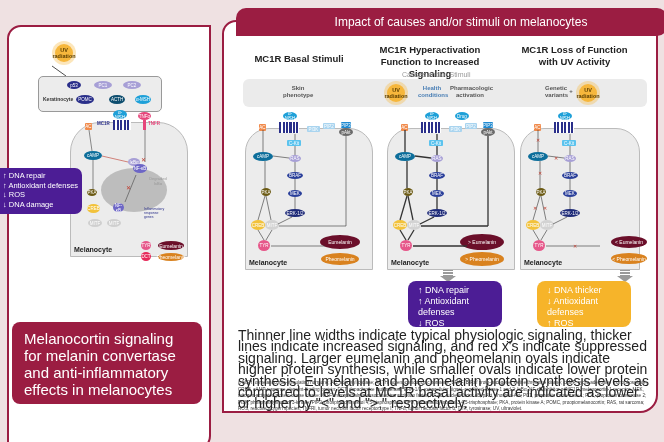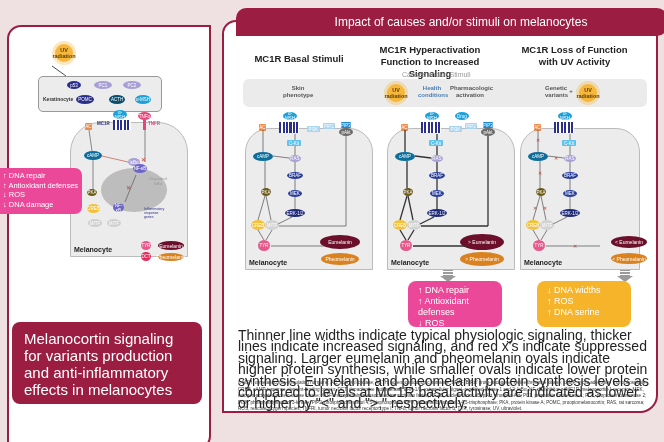--- a/index.html
+++ b/index.html
@@ -13,21 +13,21 @@
   .col-head { position:absolute; top:44px; font-weight:bold; font-size:9.5px; text-align:center; color:#222; line-height:12px; }
   .causes-label { position:absolute; left:402px; top:71px; font-size:7px; color:#999; }
   .causes-bar { position:absolute; left:243px; top:79px; width:404px; height:28px; background:#ebebeb; border-radius:6px; }
   .cause { position:absolute; font-size:6px; text-align:center; font-weight:bold; color:#555; line-height:7px; }
   .sun { position:absolute; width:18px; height:18px; border-radius:50%; background:#f6b73c; box-shadow:0 0 0 3px rgba(246,183,60,0.35); font-size:5.5px; color:#5a3e00; text-align:center; line-height:6px; font-weight:bold; display:flex; align-items:center; justify-content:center; }
   .cell { position:absolute; background:#ececec; border:1px solid #bbb; border-radius:26px 26px 0 0; box-sizing:border-box; }
   .node { position:absolute; border-radius:50%; font-size:4.5px; color:#fff; text-align:center; display:flex; align-items:center; justify-content:center; }
   .cell-label { position:absolute; font-size:7px; font-weight:bold; color:#222; }
   .mel { position:absolute; border-radius:50%; font-size:5px; color:#fff; display:flex; align-items:center; justify-content:center; }
   .effect-box { position:absolute; border-radius:8px; color:#fff; font-size:9px; line-height:11px; padding:4px 10px; box-sizing:border-box; }
-  .green { background:#ec4899; }
+  .green { background:#4c1d95; }
   .orange { background:#f6b42a; }
   .desc { position:absolute; left:238px; top:330px; width:412px; font-size:14px; line-height:11.4px; color:#222; }
   .abbr { position:absolute; left:238px; top:380px; width:412px; font-size:4.6px; line-height:6.6px; color:#333; }
   .kera { position:absolute; left:38px; top:76px; width:122px; height:34px; background:#ececec; border:1px solid #999; border-radius:5px; }
 </style>
 </head>
 <body>
 
 <div class="panel" id="left-panel"></div>
 
@@ -126,21 +126,21 @@
     <span>Pheomelanin</span>
   </div>
 
 <div class="effect-box green" style="left:0;top:168px;width:82px;height:46px;font-size:7.5px;line-height:9.5px;padding:3px 3px;border-radius:0 7px 7px 0">
   <div>↑ DNA repair</div>
   <div>↑ Antioxidant defenses</div>
   <div>↓ ROS</div>
   <div>↓ DNA damage</div>
 </div>
 
-<div class="title-banner" id="left-title">Melanocortin signaling for variants production and anti-inflammatory effects in melanocytes</div>
+<div class="title-banner" id="left-title">Melanocortin signaling for melanin convertase and anti-inflammatory effects in melanocytes</div>
 
 <div class="panel" id="right-panel"></div>
 <div class="title-banner" id="right-title">Impact of causes and/or stimuli on melanocytes</div>
 
 <div class="col-head" style="left:244px;top:53px;width:110px">MC1R Basal Stimuli</div>
 <div class="col-head" style="left:370px;width:120px">MC1R Hyperactivation Function to Increased Signaling</div>
 <div class="col-head" style="left:512px;width:125px">MC1R Loss of Function with UV Activity</div>
 
 <div class="causes-label">Causes and/or Stimuli</div>
 <div class="causes-bar"></div>
@@ -383,19 +383,20 @@
     <div style="position:absolute;left:617px;top:276px;width:0;height:0;border-left:8px solid transparent;border-right:8px solid transparent;border-top:6px solid #9a9a9a"></div>
   </div>
 
 <div class="effect-box green" style="left:408px;top:281px;width:94px;height:46px">
   <div>↑ DNA repair</div>
   <div>↑ Antioxidant defenses</div>
   <div>↓ ROS</div>
   <div>↓ DNA damage</div>
 </div>
 <div class="effect-box orange" style="left:537px;top:281px;width:94px;height:46px">
-  <div>↓ DNA widths</div>
+  <div>↓ DNA thicker</div>
+  <div>↓ Antioxidant defenses</div>
   <div>↑ ROS</div>
   <div>↑ DNA serine</div>
 </div>
 
 <div class="desc">Thinner line widths indicate typical physiologic signaling, thicker lines indicate increased signaling, and red x's indicate suppressed signaling. Larger eumelanin and pheomelanin ovals indicate higher protein synthesis, while smaller ovals indicate lower protein synthesis. Eumelanin and pheomelanin protein synthesis levels as compared to levels at MC1R basal activity are indicated as lower or higher by "&lt;" and "&gt;," respectively.</div>
 <div class="abbr">α-MSH, α-melanocortin-stimulating hormone; AC, adenylyl cyclase; ACTH, adrenocorticotropic hormone; BRAF, B-Raf proto-oncogene, serine/threonine kinase; cAMP, cyclic adenosine monophosphate; CREB, cAMP response element-binding protein; DCT, dopachrome tautomerase; ERK-1/2, extracellular signal–regulated kinase 1 and 2; IκBα, NF-κB inhibitor α; MC1R, melanocortin-1 receptor; MEK, mitogen-activated protein kinase kinase; MITF, microphthalmia-associated transcription factor; NF-κB, nuclear factor κB; pAkt, phospho-Akt; PC1, proprotein convertase 1; PC2, proprotein convertase 2; PI3K, phosphatidylinositol 3-kinase; PIP2, phosphatidylinositol 4,5-bisphosphate; PIP3, phosphatidylinositol 3,4,5-trisphosphate; PKA, protein kinase A; POMC, proopiomelanocortin; RAS, rat sarcoma; ROS, reactive oxygen species; TNFRI, tumor necrosis factor receptor type I; TNFα, tumor necrosis factor α; TYR, tyrosinase; UV, ultraviolet.</div>
 
 </body></html>

